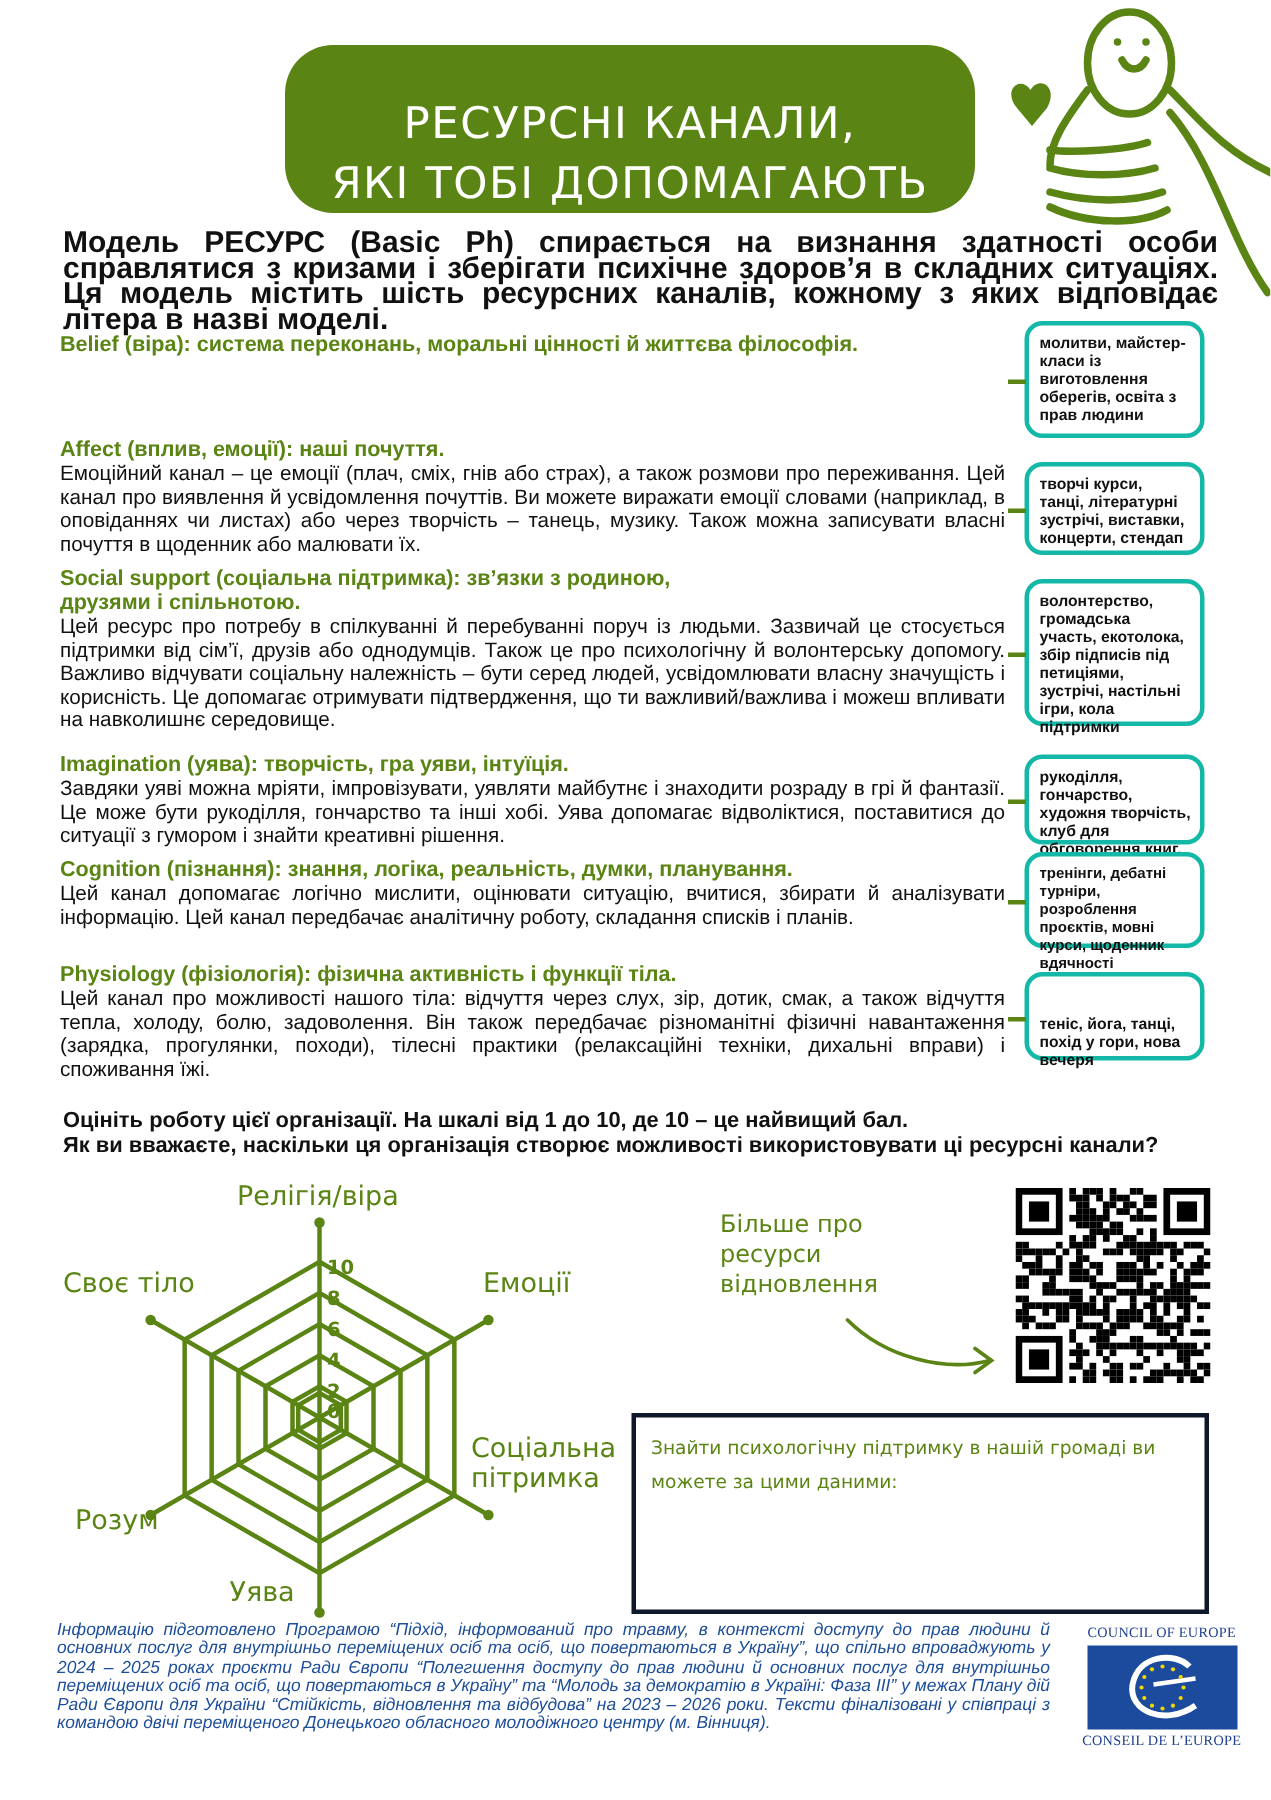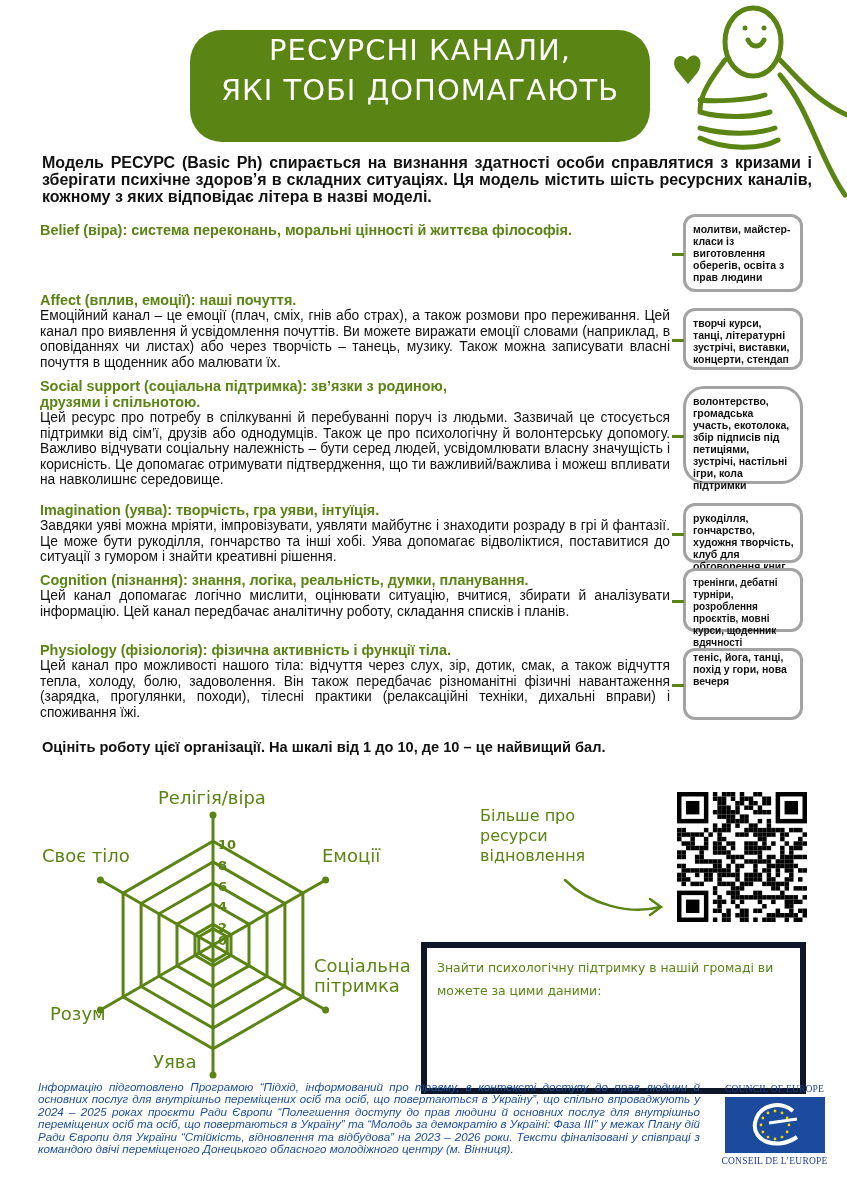--- a/index.html
+++ b/index.html
@@ -3,49 +3,49 @@
 <meta charset="utf-8">
 <style>
   * { box-sizing: border-box; margin: 0; padding: 0; }
   html, body { width: 847px; height: 1200px; background: #ffffff; overflow: hidden; }
   body { position: relative; font-family: "Liberation Sans", sans-serif; color: #111; }
 
   
   .title-banner {
     position: absolute; left: 190px; top: 30px; width: 460px; height: 112px;
     background: #5a8413; border-radius: 32px;
-    display: flex; flex-direction: column; align-items: center; justify-content: flex-start;
+    display: flex; flex-direction: column; align-items: center; justify-content: flex-end;
   }
   .title-line {
     color: #fff; font-family: "DejaVu Sans", sans-serif; font-size: 29px;
     letter-spacing: 1px; line-height: 40px; font-weight: normal;
   }
   .mascot { position: absolute; left: 640px; top: 0; width: 207px; height: 210px; }
 
   
   .intro {
     position: absolute; left: 42px; top: 154px; width: 770px;
-    font-size: 16px; font-weight: bold; line-height: 17px; text-align: justify;
+    font-size: 20px; font-weight: bold; line-height: 17px; text-align: justify;
   }
   .intro .lead { font-weight: bold; }
   .intro .rest { font-weight: bold; font-stretch: condensed; }
 
   
   .section { position: absolute; left: 40px; width: 630px; }
   .section-heading {
     color: #5a8413; font-weight: bold; font-size: 14.4px; line-height: 16px;
   }
   .section-body {
     font-size: 13.8px; line-height: 15.6px; text-align: justify; color: #111;
   }
 
   
   .callout {
     position: absolute; left: 683px; width: 120px;
-    border: 3px solid #a3a3a3; border-radius: 12px;
+    border: 3px solid #14b8a6; border-radius: 12px;
     padding: 6px 6px 6px 7px;
     font-size: 10.5px; font-weight: bold; line-height: 12px; color: #111;
     background: #fff;
   }
   .callout::before {
     content: ""; position: absolute; left: -14px; top: 50%; width: 12px; height: 3px;
     background: #5a8413;
   }
 
   
@@ -65,22 +65,22 @@
   
   .more-info {
     position: absolute; left: 480px; top: 806px; width: 130px;
     color: #5a8413; font-family: "DejaVu Sans", sans-serif; font-size: 16px; line-height: 20px;
   }
   .arrow { position: absolute; left: 560px; top: 875px; width: 110px; height: 50px; }
   .qr { position: absolute; left: 677px; top: 792px; width: 130px; height: 130px; }
 
   
   .contact-box {
-    position: absolute; left: 421px; top: 942px; width: 385px; height: 152px;
-    border: 6px solid #0f172a; padding: 8px 10px;
+    position: absolute; left: 421px; top: 942px; width: 385px; height: 134px;
+    border: 3px solid #0f172a; padding: 8px 10px;
   }
   .contact-text {
     color: #5a8413; font-family: "DejaVu Sans", sans-serif; font-size: 12.4px; line-height: 23px;
   }
 
   
   .footer-text {
     position: absolute; left: 38px; top: 1081px; width: 662px;
     color: #1d4e9a; font-style: italic; font-size: 11.6px; line-height: 12.4px; text-align: justify;
     font-stretch: condensed;
@@ -124,42 +124,43 @@
 <div class="section" style="top:292px;">
   <div class="section-heading">Affect (вплив, емоції): наші почуття.</div>
   <div class="section-body">Емоційний канал – це емоції (плач, сміх, гнів або страх), а також розмови про переживання. Цей канал про виявлення й усвідомлення почуттів. Ви можете виражати емоції словами (наприклад, в оповіданнях чи листах) або через творчість – танець, музику. Також можна записувати власні почуття в щоденник або малювати їх.</div>
 </div>
 <div class="callout" style="top:308px;height:62px;">творчі курси, танці, літературні зустрічі, виставки, концерти, стендап</div>
 
 <div class="section" style="top:378px;">
   <div class="section-heading" style="width:470px;">Social support (соціальна підтримка): зв’язки з родиною, друзями і спільнотою.</div>
   <div class="section-body">Цей ресурс про потребу в спілкуванні й перебуванні поруч із людьми. Зазвичай це стосується підтримки від сім’ї, друзів або однодумців. Також це про психологічну й волонтерську допомогу. Важливо відчувати соціальну належність – бути серед людей, усвідомлювати власну значущість і корисність. Це допомагає отримувати підтвердження, що ти важливий/важлива і можеш впливати на навколишнє середовище.</div>
 </div>
-<div class="callout" style="top:386px;height:98px;border-radius:21px;">волонтерство, громадська участь, екотолока, збір підписів під петиціями, зустрічі, настільні ігри, кола підтримки</div>
+<div class="callout" style="top:386px;height:98px;">волонтерство, громадська участь, екотолока, збір підписів під петиціями, зустрічі, настільні ігри, кола підтримки</div>
 
 <div class="section" style="top:502px;">
   <div class="section-heading">Imagination (уява): творчість, гра уяви, інтуїція.</div>
   <div class="section-body">Завдяки уяві можна мріяти, імпровізувати, уявляти майбутнє і знаходити розраду в грі й фантазії. Це може бути рукоділля, гончарство та інші хобі. Уява допомагає відволіктися, поставитися до ситуації з гумором і знайти креативні рішення.</div>
 </div>
 <div class="callout" style="top:503px;height:60px;">рукоділля, гончарство, художня творчість, клуб для обговорення книг, мистецтво</div>
 
 <div class="section" style="top:572px;">
   <div class="section-heading">Cognition (пізнання): знання, логіка, реальність, думки, планування.</div>
   <div class="section-body">Цей канал допомагає логічно мислити, оцінювати ситуацію, вчитися, збирати й аналізувати інформацію. Цей канал передбачає аналітичну роботу, складання списків і планів.</div>
 </div>
 <div class="callout" style="top:568px;height:64px;font-size:10px;">тренінги, дебатні турніри, розроблення проєктів, мовні курси, щоденник вдячності</div>
 
 <div class="section" style="top:642px;">
   <div class="section-heading">Physiology (фізіологія): фізична активність і функції тіла.</div>
   <div class="section-body">Цей канал про можливості нашого тіла: відчуття через слух, зір, дотик, смак, а також відчуття тепла, холоду, болю, задоволення. Він також передбачає різноманітні фізичні навантаження (зарядка, прогулянки, походи), тілесні практики (релаксаційні техніки, дихальні вправи) і споживання їжі.</div>
 </div>
-<div class="callout" style="top:648px;height:72px;padding-top:0;">теніс, йога, танці, похід у гори, нова вечеря</div>
+<div class="callout" style="top:648px;height:59px;padding-top:26px;">теніс, йога, танці, похід у гори, нова вечеря</div>
 
 <div class="rating-question">
   <div>Оцініть роботу цієї організації. На шкалі від 1 до 10, де 10 – це найвищий бал.</div>
+  <div><span>Як ви вважаєте, наскільки ця організація створює </span><b>можливості</b><span> використовувати ці ресурсні канали?</span></div>
 </div>
 
 <div class="radar">
   <svg id="radar-svg" width="400" height="300">
       <polygon points="183.0,148.6 197.2,156.8 197.2,173.2 183.0,181.4 168.8,173.2 168.8,156.8" fill="none" stroke="#5a8413" stroke-width="3"></polygon>
       <polygon points="183.0,144.2 201.0,154.6 201.0,175.4 183.0,185.8 165.0,175.4 165.0,154.6" fill="none" stroke="#5a8413" stroke-width="3"></polygon>
       <polygon points="183.0,123.5 219.0,144.2 219.0,185.8 183.0,206.5 147.0,185.8 147.0,144.2" fill="none" stroke="#5a8413" stroke-width="3"></polygon>
       <polygon points="183.0,102.7 237.0,133.8 237.0,196.2 183.0,227.3 129.0,196.2 129.0,133.8" fill="none" stroke="#5a8413" stroke-width="3"></polygon>
       <polygon points="183.0,81.9 254.9,123.5 254.9,206.5 183.0,248.1 111.1,206.5 111.1,123.5" fill="none" stroke="#5a8413" stroke-width="3"></polygon>
       <polygon points="183.0,61.2 272.9,113.1 272.9,216.9 183.0,268.8 93.1,216.9 93.1,113.1" fill="none" stroke="#5a8413" stroke-width="3"></polygon>

